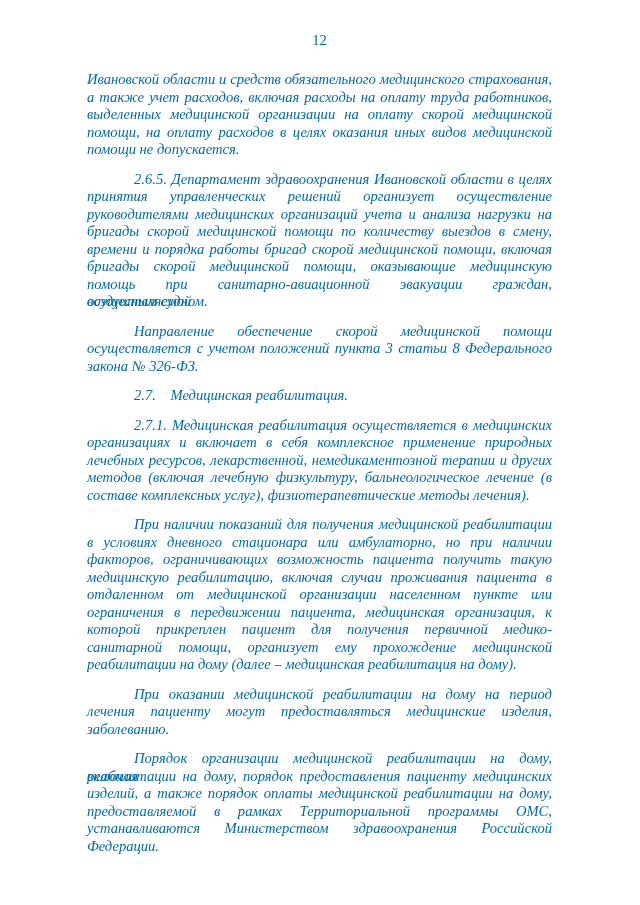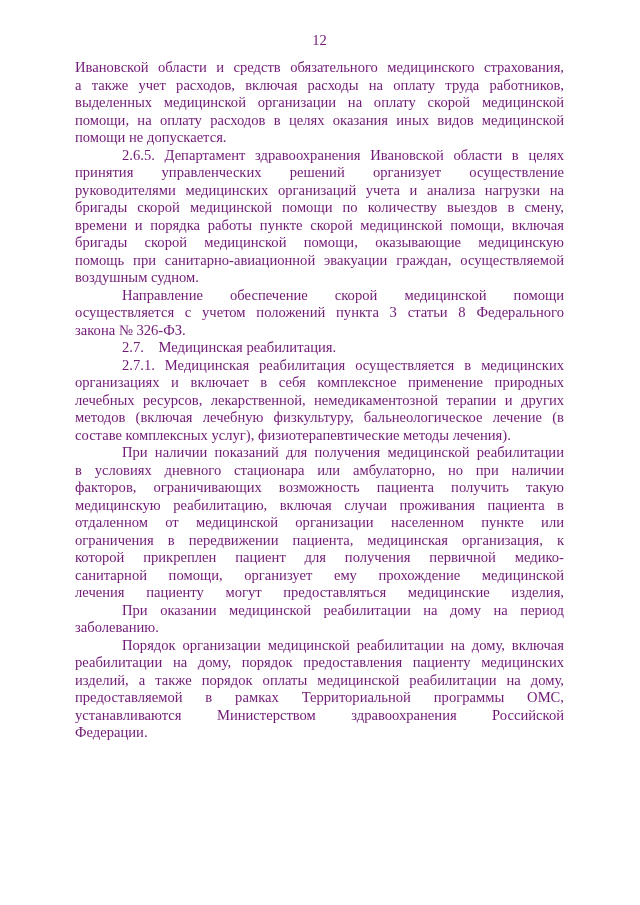--- a/index.html
+++ b/index.html
@@ -6,43 +6,44 @@
     margin: 0;
     padding: 0;
     background: #ffffff;
   }
   .page {
     position: relative;
     width: 640px;
     height: 905px;
     background: #ffffff;
     font-family: "Liberation Serif", serif;
-    color: #701a75;
+    color: #0369a1;
     overflow: hidden;
   }
   .page-number {
     position: absolute;
     top: 32px;
     left: 75px;
     width: 489px;
     text-align: center;
     font-size: 14.6px;
     line-height: 17.5px;
   }
   .doc-body {
     position: absolute;
     top: 59px;
     left: 75px;
     width: 489px;
     font-size: 14.6px;
     line-height: 17.5px;
   }
   .paragraph {
-    margin: 0;
+    margin: 12px;
     padding: 0;
+    font-style: italic;
   }
   .line {
     text-align: justify;
     text-align-last: left;
     text-justify: inter-word;
     height: 17.5px;
     overflow: visible;
     white-space: normal;
   }
   .line.just {
@@ -63,21 +64,21 @@
         <div class="line just">а также учет расходов, включая расходы на оплату труда работников,</div>
         <div class="line just">выделенных медицинской организации на оплату скорой медицинской</div>
         <div class="line just">помощи, на оплату расходов в целях оказания иных видов медицинской</div>
         <div class="line">помощи не допускается.</div>
       </div>
       <div class="paragraph">
         <div class="line indent just">2.6.5. Департамент здравоохранения Ивановской области в целях</div>
         <div class="line just">принятия управленческих решений организует осуществление</div>
         <div class="line just">руководителями медицинских организаций учета и анализа нагрузки на</div>
         <div class="line just">бригады скорой медицинской помощи по количеству выездов в смену,</div>
-        <div class="line just">времени и порядка работы пункте скорой медицинской помощи, включая</div>
+        <div class="line just">времени и порядка работы бригад скорой медицинской помощи, включая</div>
         <div class="line just">бригады скорой медицинской помощи, оказывающие медицинскую</div>
         <div class="line just">помощь при санитарно-авиационной эвакуации граждан, осуществляемой</div>
         <div class="line">воздушным судном.</div>
       </div>
       <div class="paragraph">
         <div class="line indent just">Направление обеспечение скорой медицинской помощи</div>
         <div class="line just">осуществляется с учетом положений пункта 3 статьи 8 Федерального</div>
         <div class="line">закона № 326-ФЗ.</div>
       </div>
       <div class="paragraph">
@@ -92,24 +93,25 @@
       </div>
       <div class="paragraph">
         <div class="line indent just">При наличии показаний для получения медицинской реабилитации</div>
         <div class="line just">в условиях дневного стационара или амбулаторно, но при наличии</div>
         <div class="line just">факторов, ограничивающих возможность пациента получить такую</div>
         <div class="line just">медицинскую реабилитацию, включая случаи проживания пациента в</div>
         <div class="line just">отдаленном от медицинской организации населенном пункте или</div>
         <div class="line just">ограничения в передвижении пациента, медицинская организация, к</div>
         <div class="line just">которой прикреплен пациент для получения первичной медико-</div>
         <div class="line just">санитарной помощи, организует ему прохождение медицинской</div>
+        <div class="line">реабилитации на дому (далее – медицинская реабилитация на дому).</div>
       </div>
       <div class="paragraph">
+        <div class="line indent just">При оказании медицинской реабилитации на дому на период</div>
         <div class="line just">лечения пациенту могут предоставляться медицинские изделия,</div>
-        <div class="line indent just">При оказании медицинской реабилитации на дому на период</div>
         <div class="line">заболеванию.</div>
       </div>
       <div class="paragraph">
         <div class="line indent just">Порядок организации медицинской реабилитации на дому, включая</div>
         <div class="line just">реабилитации на дому, порядок предоставления пациенту медицинских</div>
         <div class="line just">изделий, а также порядок оплаты медицинской реабилитации на дому,</div>
         <div class="line just">предоставляемой в рамках Территориальной программы ОМС,</div>
         <div class="line just">устанавливаются Министерством здравоохранения Российской</div>
         <div class="line">Федерации.</div>
       </div>

